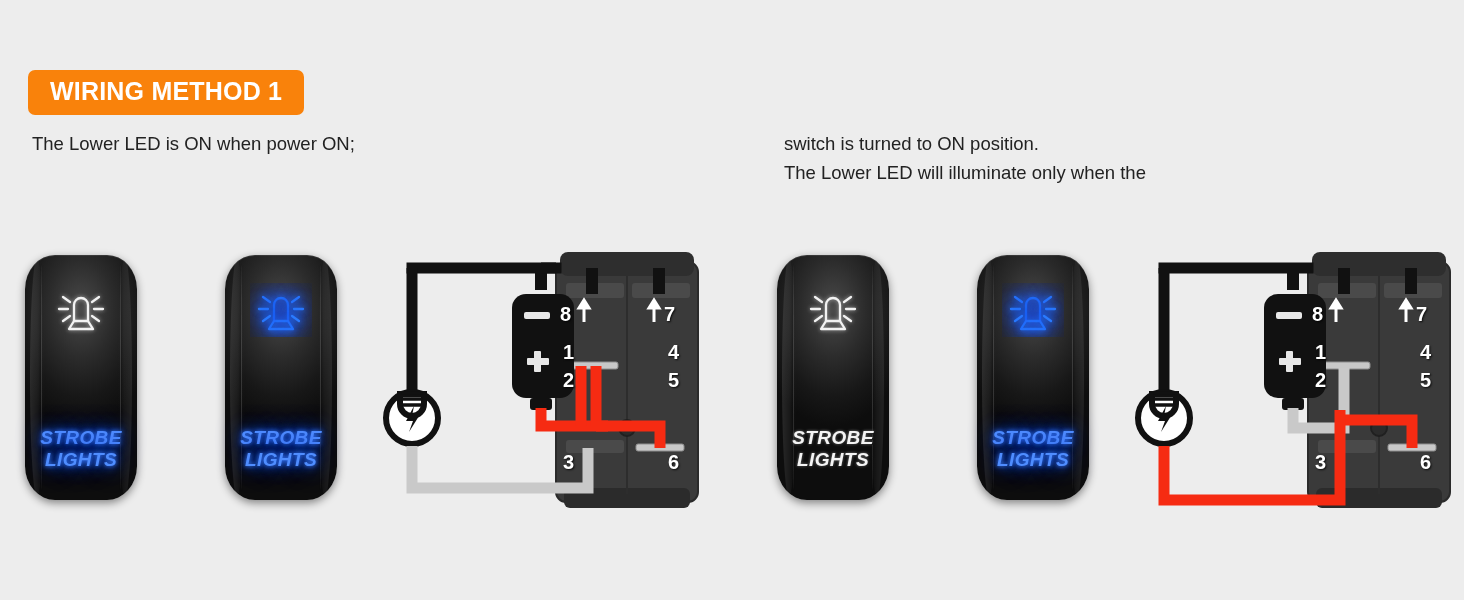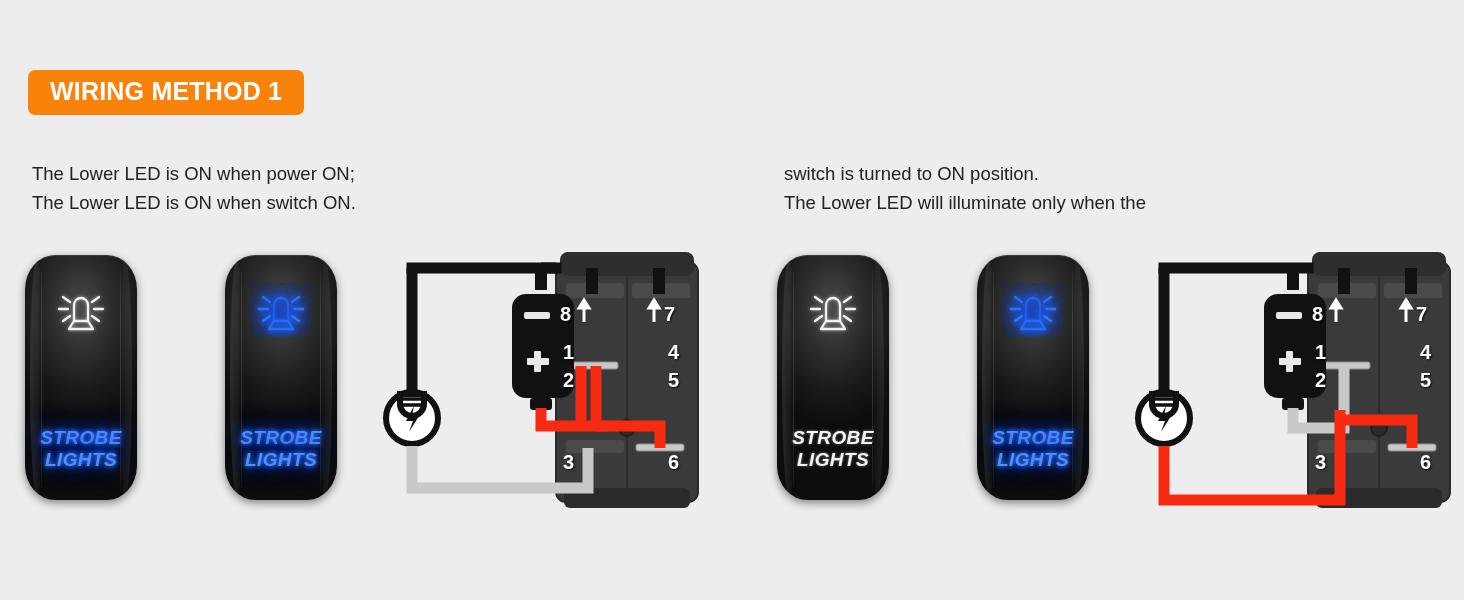--- a/index.html
+++ b/index.html
@@ -16,21 +16,21 @@
   .method.m2 { left: 752px; }
 
   .badge {
     position: absolute; left: 28px; top: 70px;
     background: #f9820b; color: #fff;
     font-size: 25px; font-weight: bold; letter-spacing: .2px;
     padding: 9px 22px 11px 22px; border-radius: 7px;
     white-space: nowrap; line-height: 1;
   }
   .desc {
-    position: absolute; left: 32px; top: 160px;
+    position: absolute; left: 32px; top: 130px;
     font-size: 18.5px; color: #222; line-height: 1.55; white-space: nowrap;
   }
 
   
   .switch { position: absolute; width: 112px; height: 245px; }
   .sw-body {
     position: absolute; inset: 0;
     border-radius: 30px/34px;
     background:
       radial-gradient(ellipse 70% 48% at 50% 22%, #4a4a4a 0%, #2b2b2b 42%, #171717 75%, #0d0d0d 100%),
@@ -84,21 +84,20 @@
 <body>
 
 <div class="page">
 
   <div class="method m1">
 
     <div class="badge">WIRING METHOD 1</div>
 
     <div class="desc">
       <div>The Lower LED is ON when power ON;</div>
-      <div>The Lower LED is ON when switch ON.</div>
     </div>
 
     <div class="switch" style="left:25px; top:255px;">
       <div class="sw-body">
         <div class="sw-seam l"></div>
         <div class="sw-seam r"></div>
       </div>
       <div class="sw-icon icon-white">
         <svg viewBox="0 0 62 54" fill="none" stroke-width="2.3" stroke-linecap="round" stroke-linejoin="round">
           <path d="M24 38 V22 a7 7 0 0 1 14 0 V38"></path>

